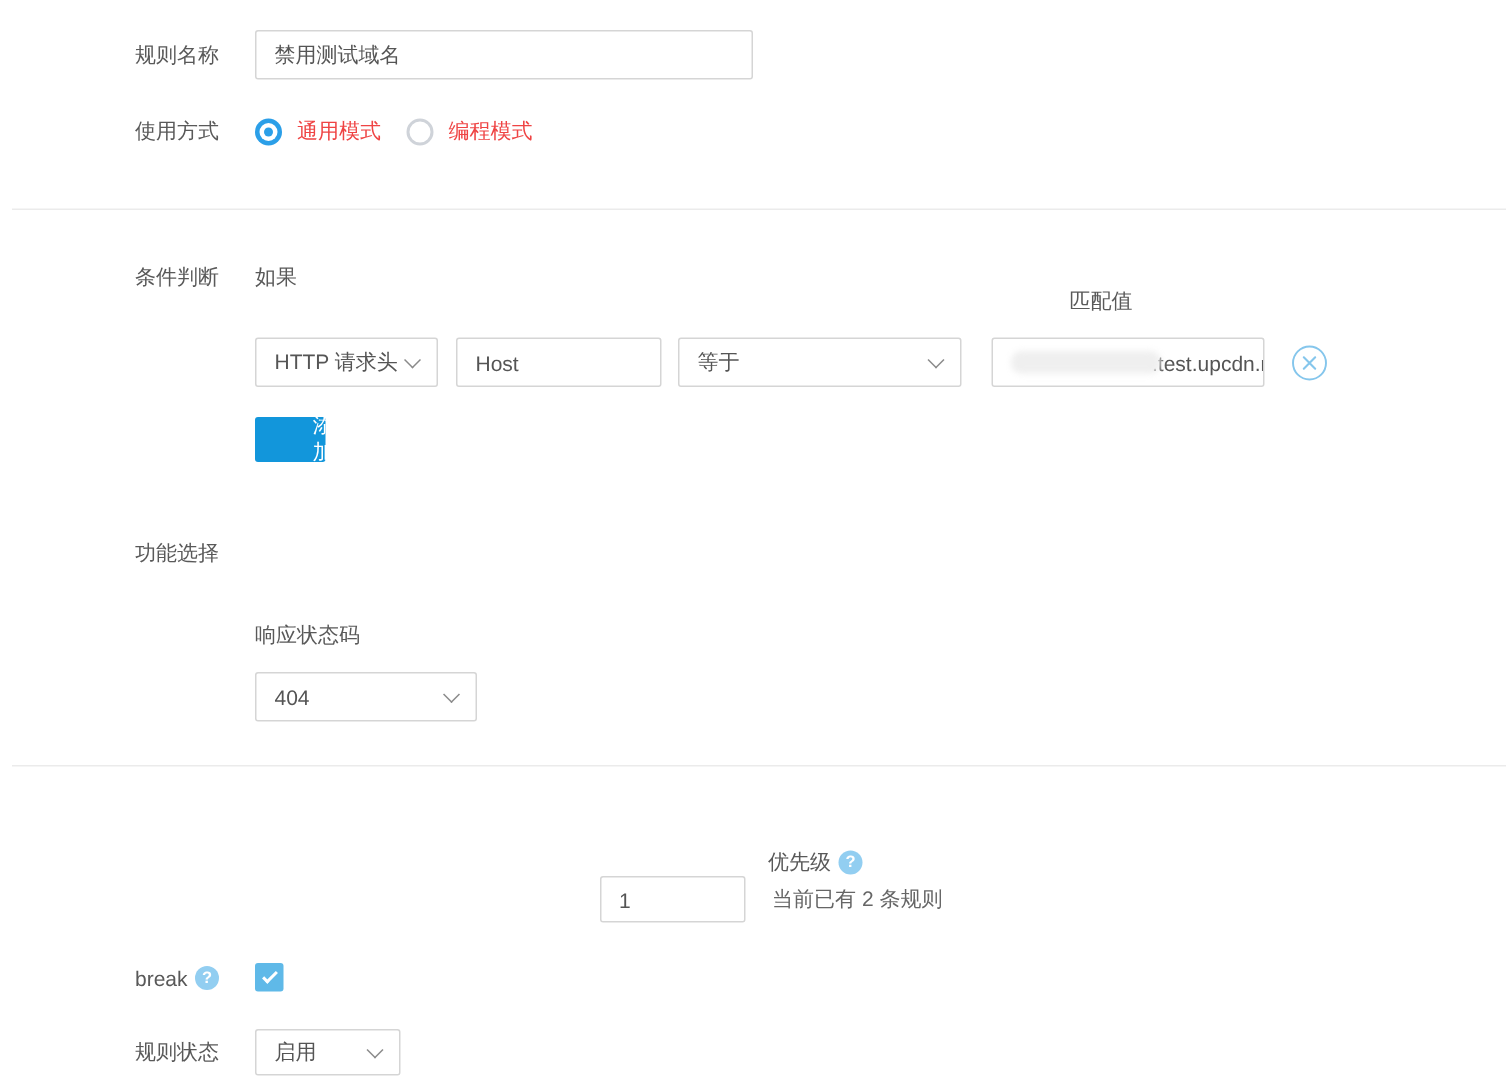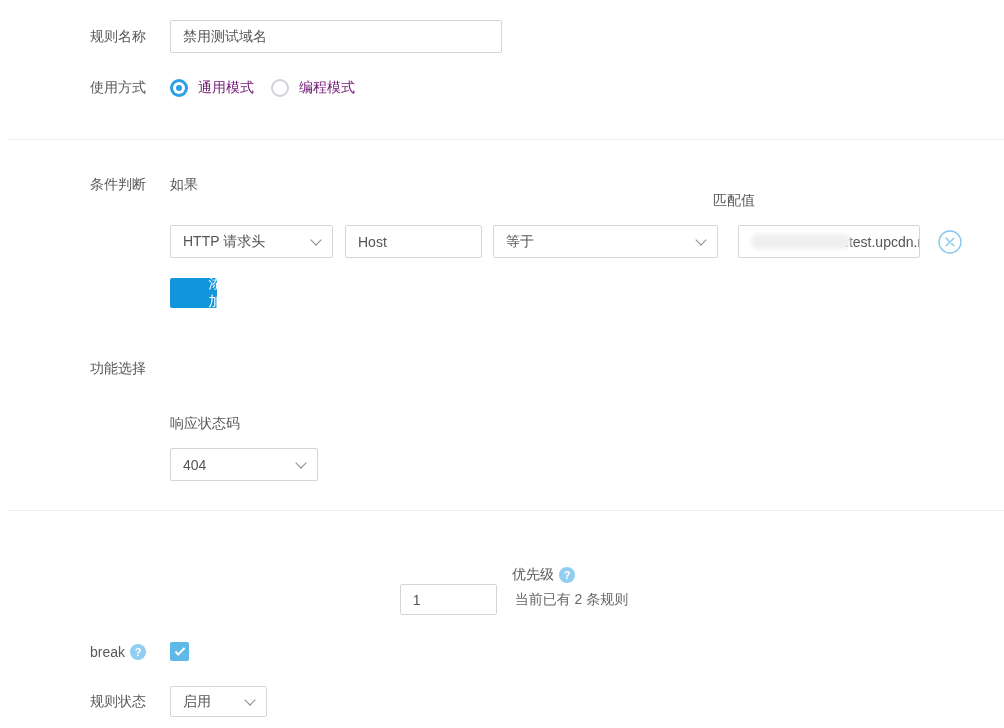--- a/index.html
+++ b/index.html
@@ -20,21 +20,21 @@
   .selbox { height:33px; border:1px solid #d5d5d5; border-radius:2px; background:#fff; display:flex; align-items:center; justify-content:space-between; padding:0 12px; color:#555; cursor:pointer; }
   .chev { width:8px; height:8px; border-right:1.6px solid #8a8a8a; border-bottom:1.6px solid #8a8a8a; transform:rotate(45deg); margin-top:-4px; flex-shrink:0; }
 
   
   .radio-opt { display:flex; align-items:center; cursor:pointer; }
   .radio { width:18px; height:18px; border-radius:50%; border:2px solid #cfd3d9; background:#fff; position:relative; flex-shrink:0; }
   .radio.checked { border:none; background:#2b9fe8; }
   .radio .ring { display:none; }
   .radio.checked .ring { display:block; position:absolute; left:3px; top:3px; right:3px; bottom:3px; background:#fff; border-radius:50%; }
   .radio.checked .dot { position:absolute; left:3px; top:3px; right:3px; bottom:3px; background:#2b9fe8; border-radius:50%; }
-  .radio-label { margin-left:10px; color:#701a75;text-align:right; }
+  .radio-label { margin-left:10px; color:#ef4444;text-align:right; }
 
   
   .btn-primary { display:inline-flex; align-items:center; justify-content:center; width:47px; height:30px; background:#1296db; color:#fff; font-size:14px; border:none; border-radius:2px; cursor:pointer; font-family:inherit;padding-left:44px; }
 
   
   .cond-content { position:relative; margin-left:24px; }
   .cond-if { color:#595959; }
   .match-label { position:absolute; left:543px; top:16px; color:#595959; }
   .cond-inputs { display:flex; align-items:center; margin-top:31px; }
   .masked-box { width:182px; overflow:hidden; white-space:nowrap; display:flex; align-items:center; }
@@ -83,26 +83,26 @@
 
   <div class="divider" style="margin-top:42px;"></div>
 
   <div class="form-row top" style="margin-top:36px;">
     <div class="label-col">条件判断</div>
     <div class="cond-content">
       <div class="cond-if">如果</div>
       <div class="match-label">匹配值</div>
 
       <div class="cond-inputs">
-        <div class="selbox" style="width:163px;">
+        <div class="selbox" style="width:122px;">
           <span>HTTP 请求头</span>
           <span class="chev"></span>
         </div>
         <input class="tinput" style="width: 137px; margin-left: 12px;" type="text" value="Host">
-        <div class="selbox" style="width:225px; margin-left:11px;">
+        <div class="selbox" style="width:189px; margin-left:11px;">
           <span>等于</span>
           <span class="chev"></span>
         </div>
         <div class="tinput masked-box" style="margin-left:20px;">
           <span class="blur-blob"></span>
           <span class="blur-dash"></span>
           <span>.test.upcdn.n</span>
         </div>
         <span class="del-icon">
           <svg width="24" height="24" viewBox="0 0 24 24">

